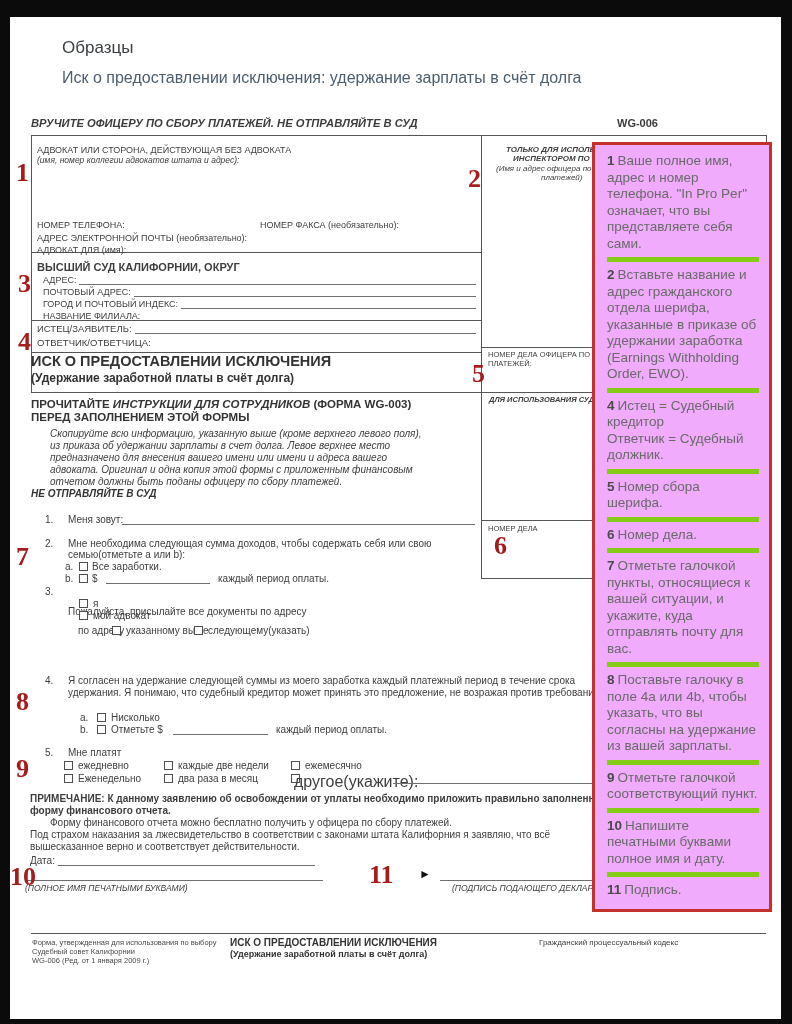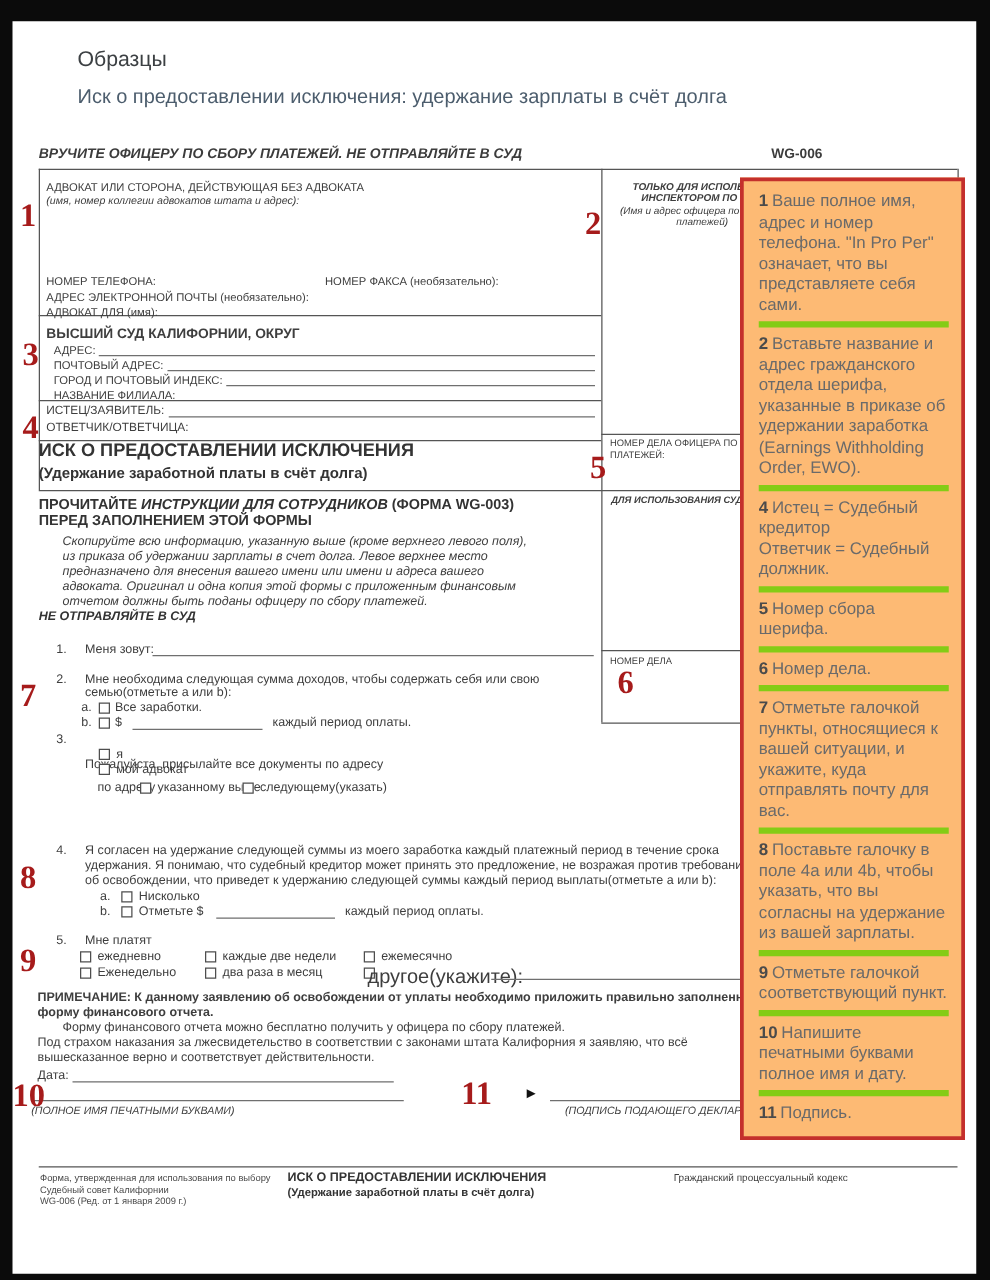--- a/index.html
+++ b/index.html
@@ -13,21 +13,21 @@
   .ctr{text-align:left;}
   .hline{position:absolute;height:0;border-top:1px solid #555;}
   .vline{position:absolute;width:0;border-left:1px solid #555;}
   .ul{position:absolute;border-bottom:1px solid #6f6f6f;}
   .cb{position:absolute;width:7px;height:7px;border:1px solid #4e4e4e;background:#fff;}
   .row{position:absolute;display:flex;align-items:flex-end;color:#3e3e3e;}
   .row .grow{flex:1;border-bottom:1px solid #6f6f6f;margin-left:3px;height:9px;}
   .marker{position:absolute;color:#a61b1b;font-weight:700;font-size:26px;line-height:1;
           font-family:"Liberation Serif",serif;}
   .sidebar{position:absolute;left:582px;top:125px;width:180px;box-sizing:border-box;
-           background:#fdba74;border:3px solid #c4302c;padding:8px 10px 10px 12px;
+           background:#f0abfc;border:3px solid #c4302c;padding:8px 10px 10px 12px;
            font-size:13.5px;line-height:16.5px;color:#6a6a6a;}
   .callout{white-space:pre-line;}
   .callout + .callout{border-top:5px solid #84cc16;margin-top:5px;padding-top:5px;}
   .callout .n{font-weight:700;color:#4b4b4b;margin-right:3px;}
 </style>
 </head>
 <body>
 
 <div class="screen">
   <div class="sheet">
@@ -127,21 +127,20 @@
     <div class="lbl" style="left:83px;top:593px;font-size:10px;">мой адвокат</div>
     <div class="lbl" style="left:68px;top:608px;font-size:10px;">по адресу</div>
     <div class="cb" style="left:102px;top:609px;"></div>
     <div class="lbl" style="left:116px;top:608px;font-size:10px;">указанному выше</div>
     <div class="cb" style="left:184px;top:609px;"></div>
     <div class="lbl" style="left:198px;top:608px;font-size:10px;">следующему(указать)</div>
 
     <div class="lbl" style="left:35px;top:658px;font-size:10px;">4.</div>
     <div class="lbl" style="left:58px;top:658px;font-size:10px;">Я согласен на удержание следующей суммы из моего заработка каждый платежный период в течение срока</div>
     <div class="lbl" style="left:58px;top:670px;font-size:10px;">удержания. Я понимаю, что судебный кредитор может принять это предложение, не возражая против требования</div>
-    <div class="lbl" style="left:58px;top:682px;font-size:10px;">об освобождении, что приведет к удержанию следующей суммы каждый период выплаты(отметьте a или b):</div>
     <div class="lbl" style="left:70px;top:695px;font-size:10px;">a.</div>
     <div class="cb" style="left:87px;top:696px;"></div>
     <div class="lbl" style="left:101px;top:695px;font-size:10px;">Нисколько</div>
     <div class="lbl" style="left:70px;top:707px;font-size:10px;">b.</div>
     <div class="cb" style="left:87px;top:708px;"></div>
     <div class="lbl" style="left:101px;top:707px;font-size:10px;">Отметьте $</div>
     <div class="ul" style="left:163px;top:708px;width:95px;height:9px;"></div>
     <div class="lbl" style="left:266px;top:707px;font-size:10px;">каждый период оплаты.</div>
 
     <div class="lbl" style="left:35px;top:730px;font-size:10px;">5.</div>

